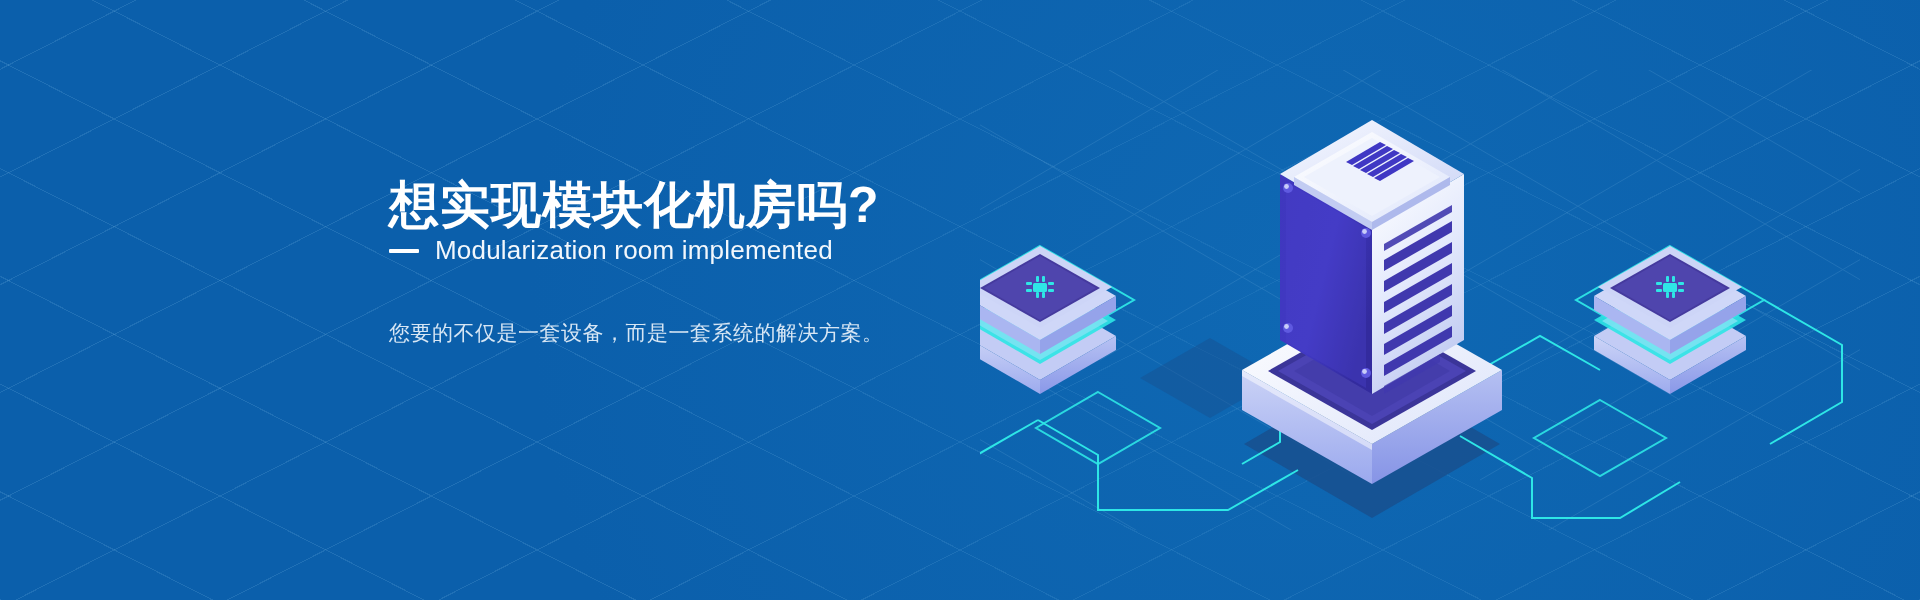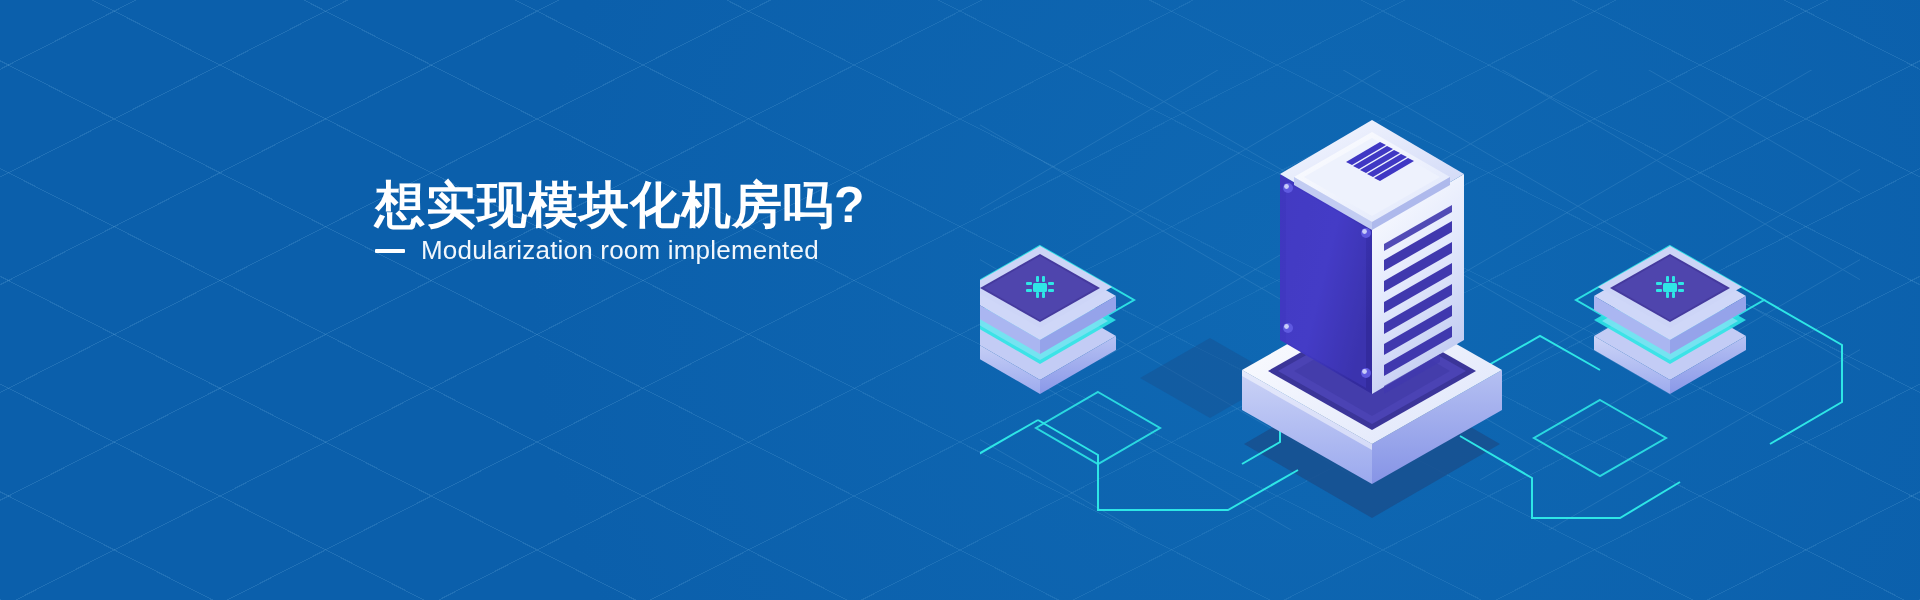--- a/index.html
+++ b/index.html
@@ -42,21 +42,21 @@
     position: absolute;
     inset: 0;
     background:
       radial-gradient(circle at 68% 48%, rgba(18, 112, 186, 0.55) 0%, rgba(11, 95, 171, 0) 58%);
     pointer-events: none;
   }
 
   
   .copy {
     position: absolute;
-    left: 375px;
+    left: 389px;
     top: 176px;
     width: 720px;
   }
 
   .headline {
     margin: 0;
     font-size: 50px;
     line-height: 1.18;
     font-weight: 700;
     color: #ffffff;
@@ -118,20 +118,21 @@
   <div class="bg-vignette"></div>
 
   <div class="copy">
     <h1 class="headline">想实现模块化机房吗?</h1>
 
     <div class="subline">
       <span class="subline-dash"></span>
       <span class="subline-text">Modularization room implemented</span>
     </div>
 
+    <p class="body-text">您要的不仅是一套设备，而是一套系统的解决方案。</p>
   </div>
 
   <div class="illustration">
     <svg viewBox="0 0 880 460" xmlns="http://www.w3.org/2000/svg">
       <defs>
         <linearGradient id="gTopPlate" x1="0" y1="0" x2="1" y2="1">
           <stop offset="0%" stop-color="#ffffff"></stop>
           <stop offset="100%" stop-color="#dfe6fb"></stop>
         </linearGradient>
         <linearGradient id="gTowerTop" x1="0" y1="0" x2="0.8" y2="1">

